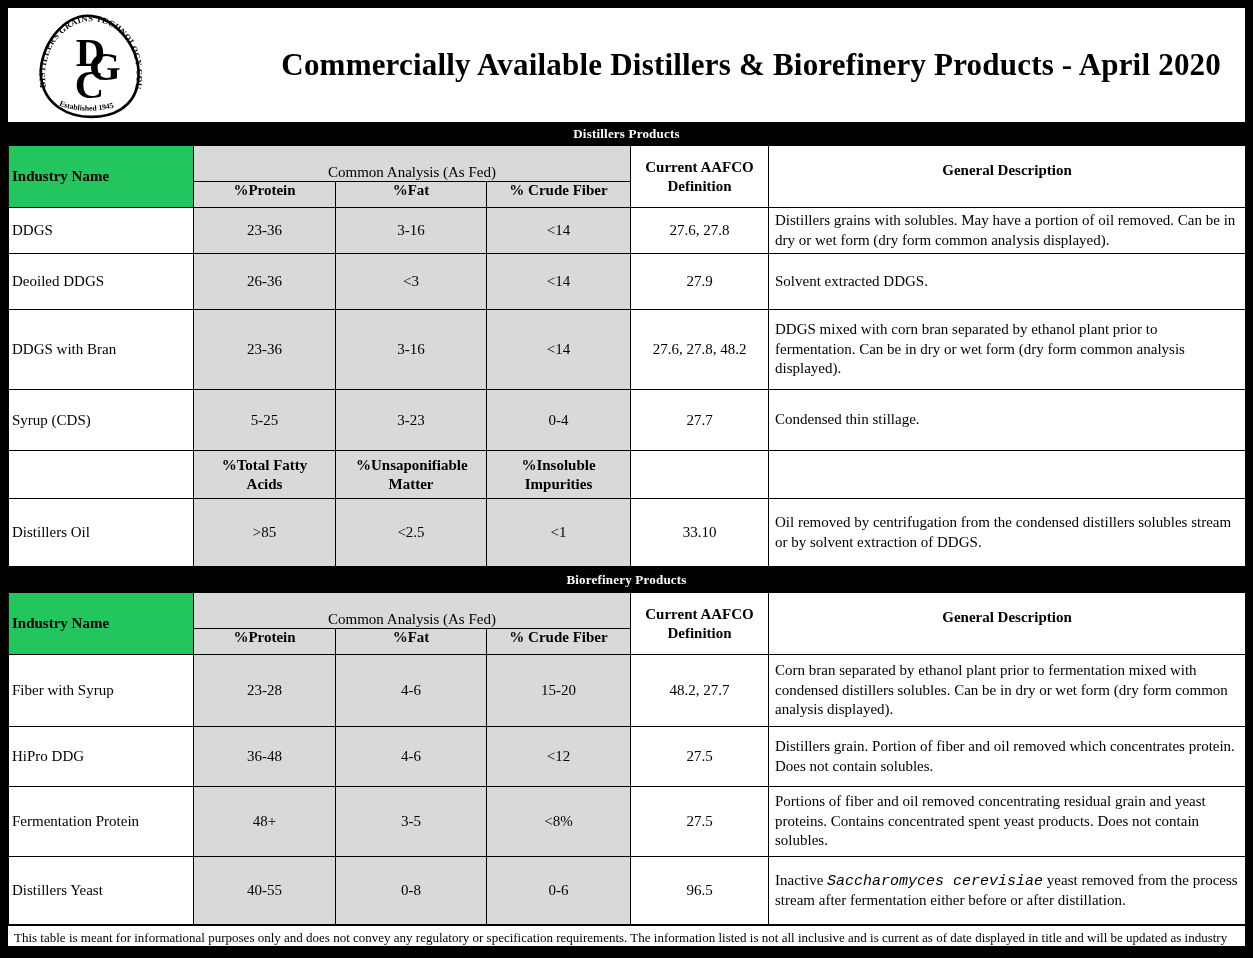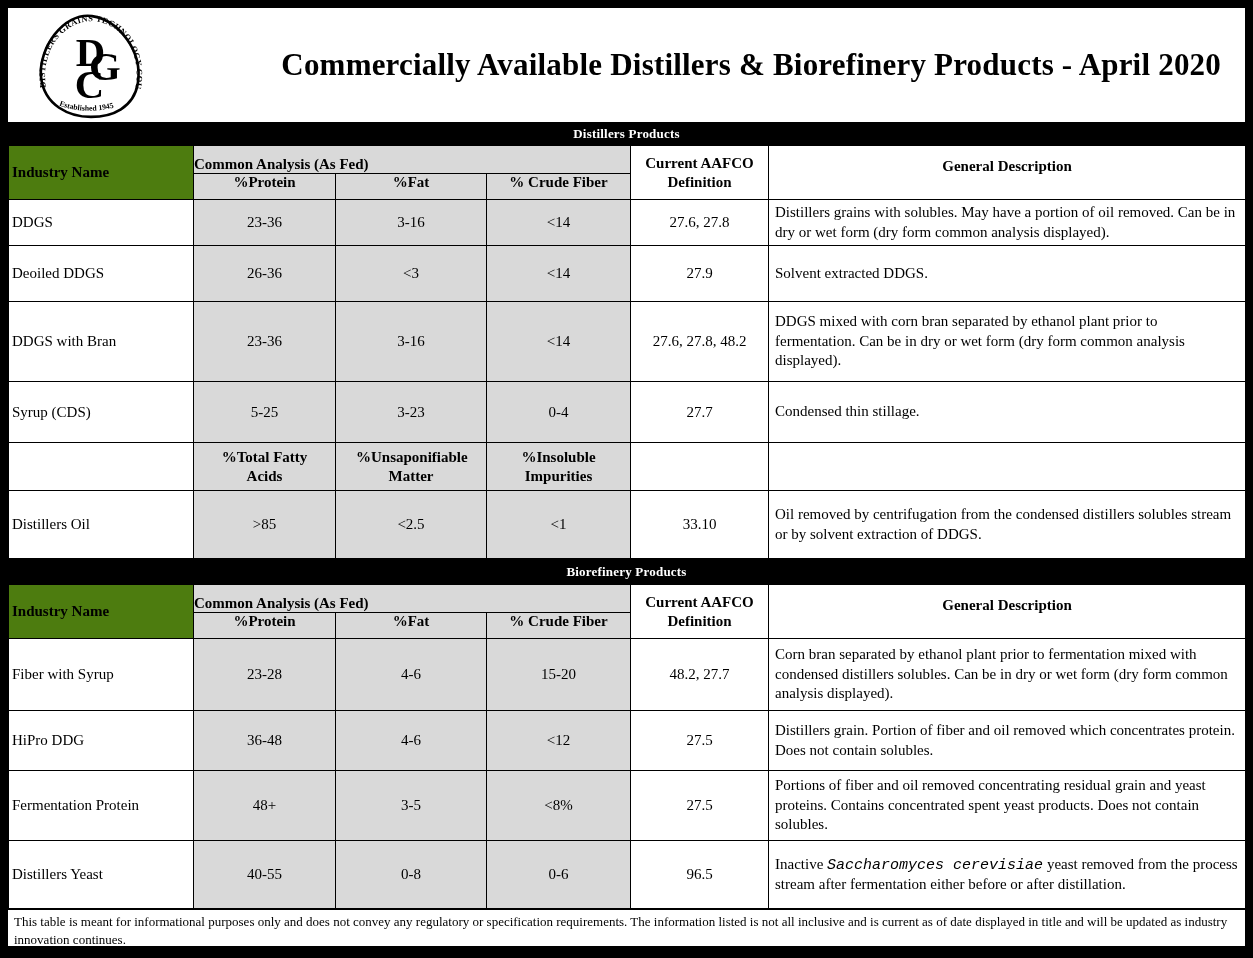--- a/index.html
+++ b/index.html
@@ -21,22 +21,22 @@
   
   table.grid { border-collapse:collapse; table-layout:fixed; width:1237px; }
   table.grid td { border:1px solid #000; font-size:15px; vertical-align:middle; overflow:hidden; }
   td.gray { background:#d9d9d9; }
   td.bold { font-weight:bold; }
   td.name-cell { text-align:left; padding:2px 2px 2px 3px; background:#fff; }
   td.val { text-align:center; padding:2px 4px; }
   td.desc-cell { text-align:left; padding:3px 6px; line-height:1.3; background:#fff; }
   .it { font-style:italic;font-family:Liberation Mono, monospace; }
   
-  td.h-industry { vertical-align:bottom; font-weight:bold; padding:2px 2px 3px 3px; background:#4d7c0f; }
-  td.groupcell { background:#d9d9d9; font-weight:bold; border-bottom:none; padding-top:10px; }
+  td.h-industry { vertical-align:bottom; font-weight:bold; padding:2px 2px 3px 3px; background:#22c55e; }
+  td.groupcell { background:#d9d9d9; font-weight:normal; text-align:center; border-bottom:none; padding-top:18px; }
   td.sub { background:#d9d9d9; font-weight:bold; text-align:center; border-top:none; padding-bottom:8px; }
   td.sub-l { border-right:none; }
   td.sub-m { border-left:none; border-right:none; }
   td.sub-r { border-left:none; }
   td.h-aafco { font-weight:bold; text-align:center; line-height:1.25; padding:0 0; background:#fff; }
   td.h-desc { font-weight:bold; text-align:center; vertical-align:bottom; padding-bottom:12px; background:#fff; }
   td.subhead2 { padding:2px 20px; line-height:1.25; }
   
   .footnote {
     border-top:1px solid #000; padding:3px 6px 4px 6px; font-size:13px; line-height:1.35;

